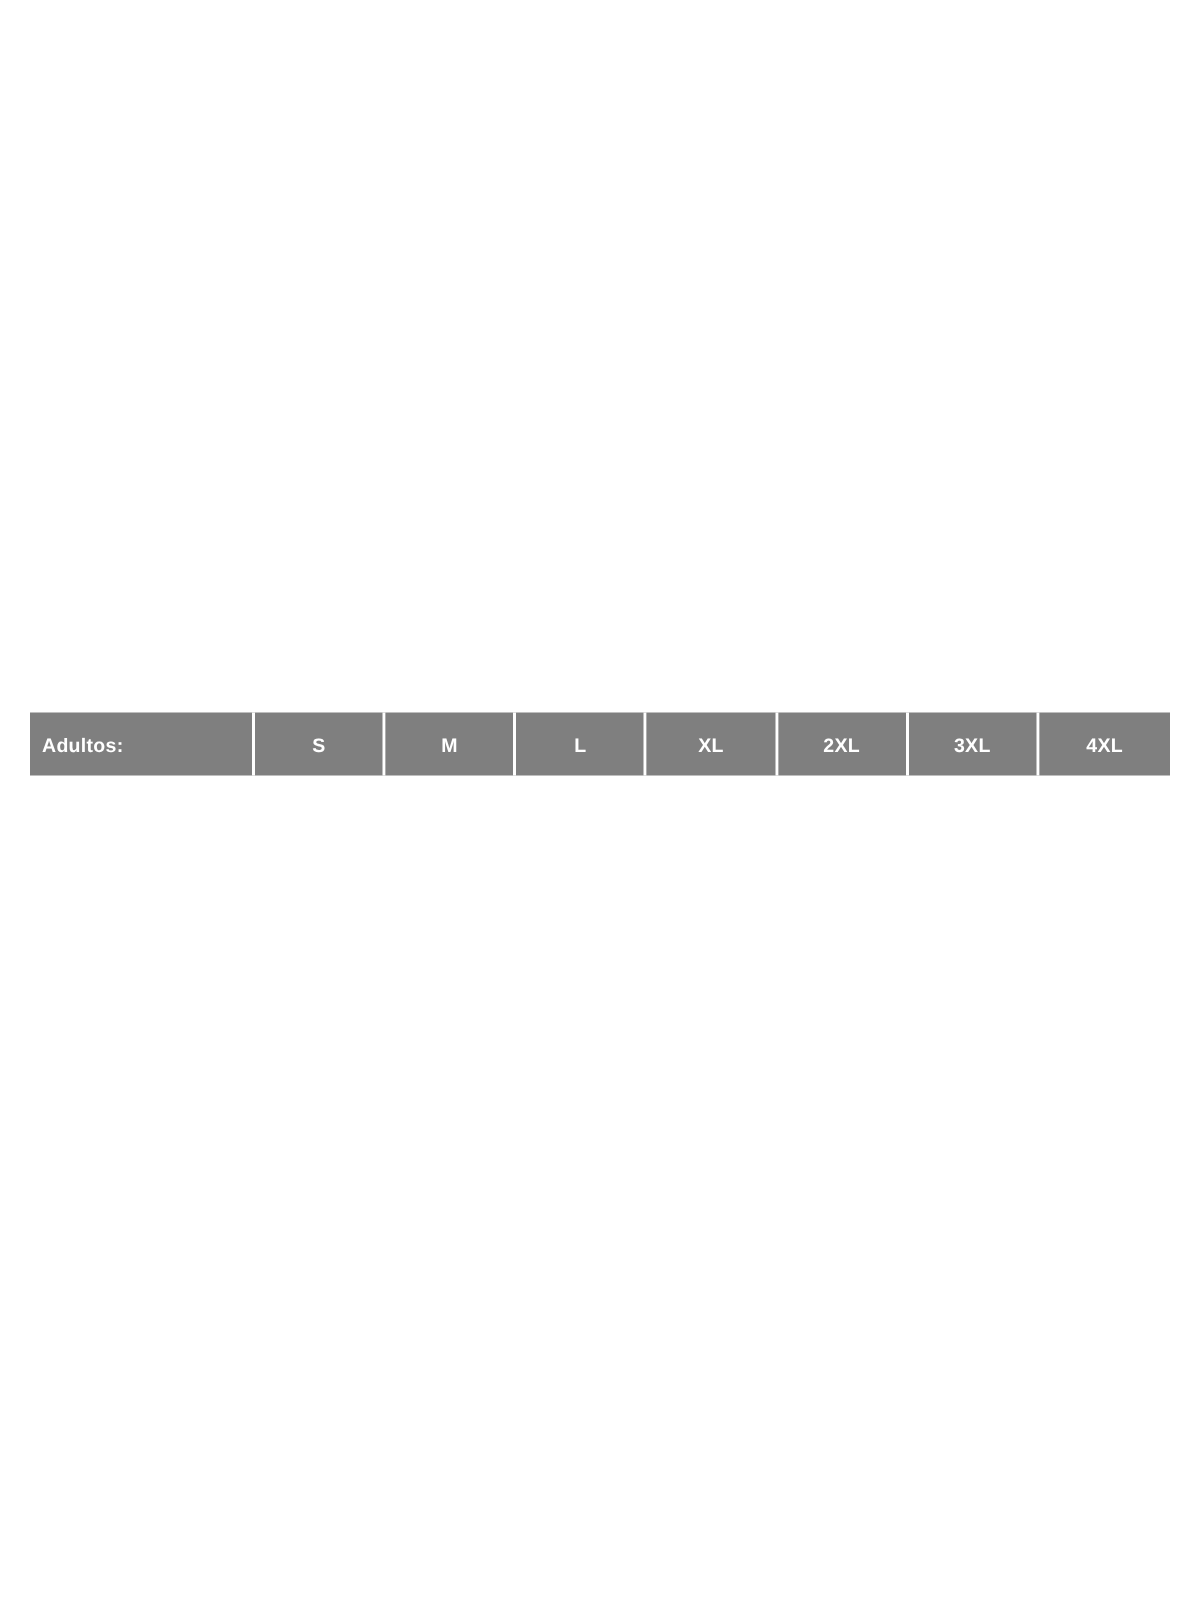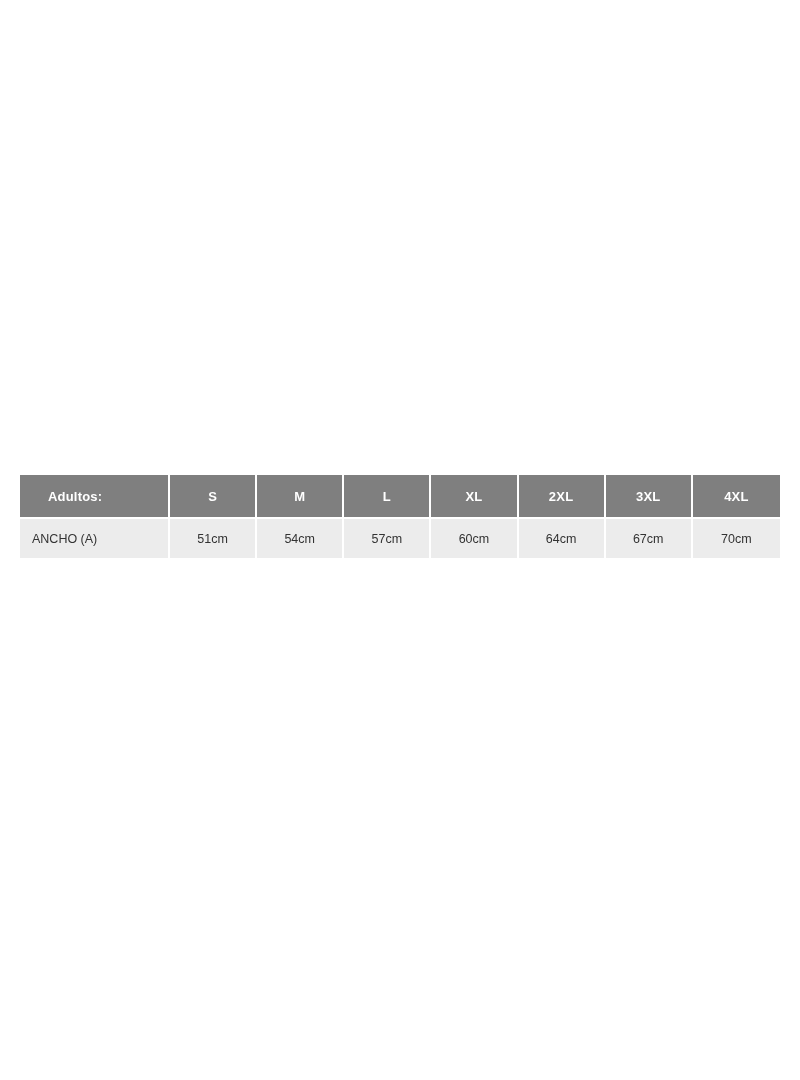--- a/index.html
+++ b/index.html
@@ -45,21 +45,21 @@
     border-right: 2px solid #ffffff;
     box-sizing: border-box;
     letter-spacing: 0.2px;
   }
   thead tr.header-row th:last-child {
     border-right: none;
     margin-left: 44px;
   }
   thead tr.header-row th.label-cell {
     text-align: left;
-    padding-left: 28px;
+    padding-left: 8px;
   }
 
   
   tbody tr.row-shaded td {
     background: #ececec;
     color: #333333;
     font-size: 12.5px;
     font-weight: normal;
     height: 41px;
     padding: 0;
@@ -120,25 +120,15 @@
         <th>S</th>
         <th>M</th>
         <th>L</th>
         <th>XL</th>
         <th>2XL</th>
         <th>3XL</th>
         <th>4XL</th>
       </tr>
     </thead>
     <tbody>
-      <tr class="row-shaded">
-        <td class="label-cell">ANCHO (A)</td>
-        <td>51cm</td>
-        <td>54cm</td>
-        <td>57cm</td>
-        <td>60cm</td>
-        <td>64cm</td>
-        <td>67cm</td>
-        <td>70cm</td>
-      </tr>
     </tbody>
   </table>
 </div>
 
 </body></html>

